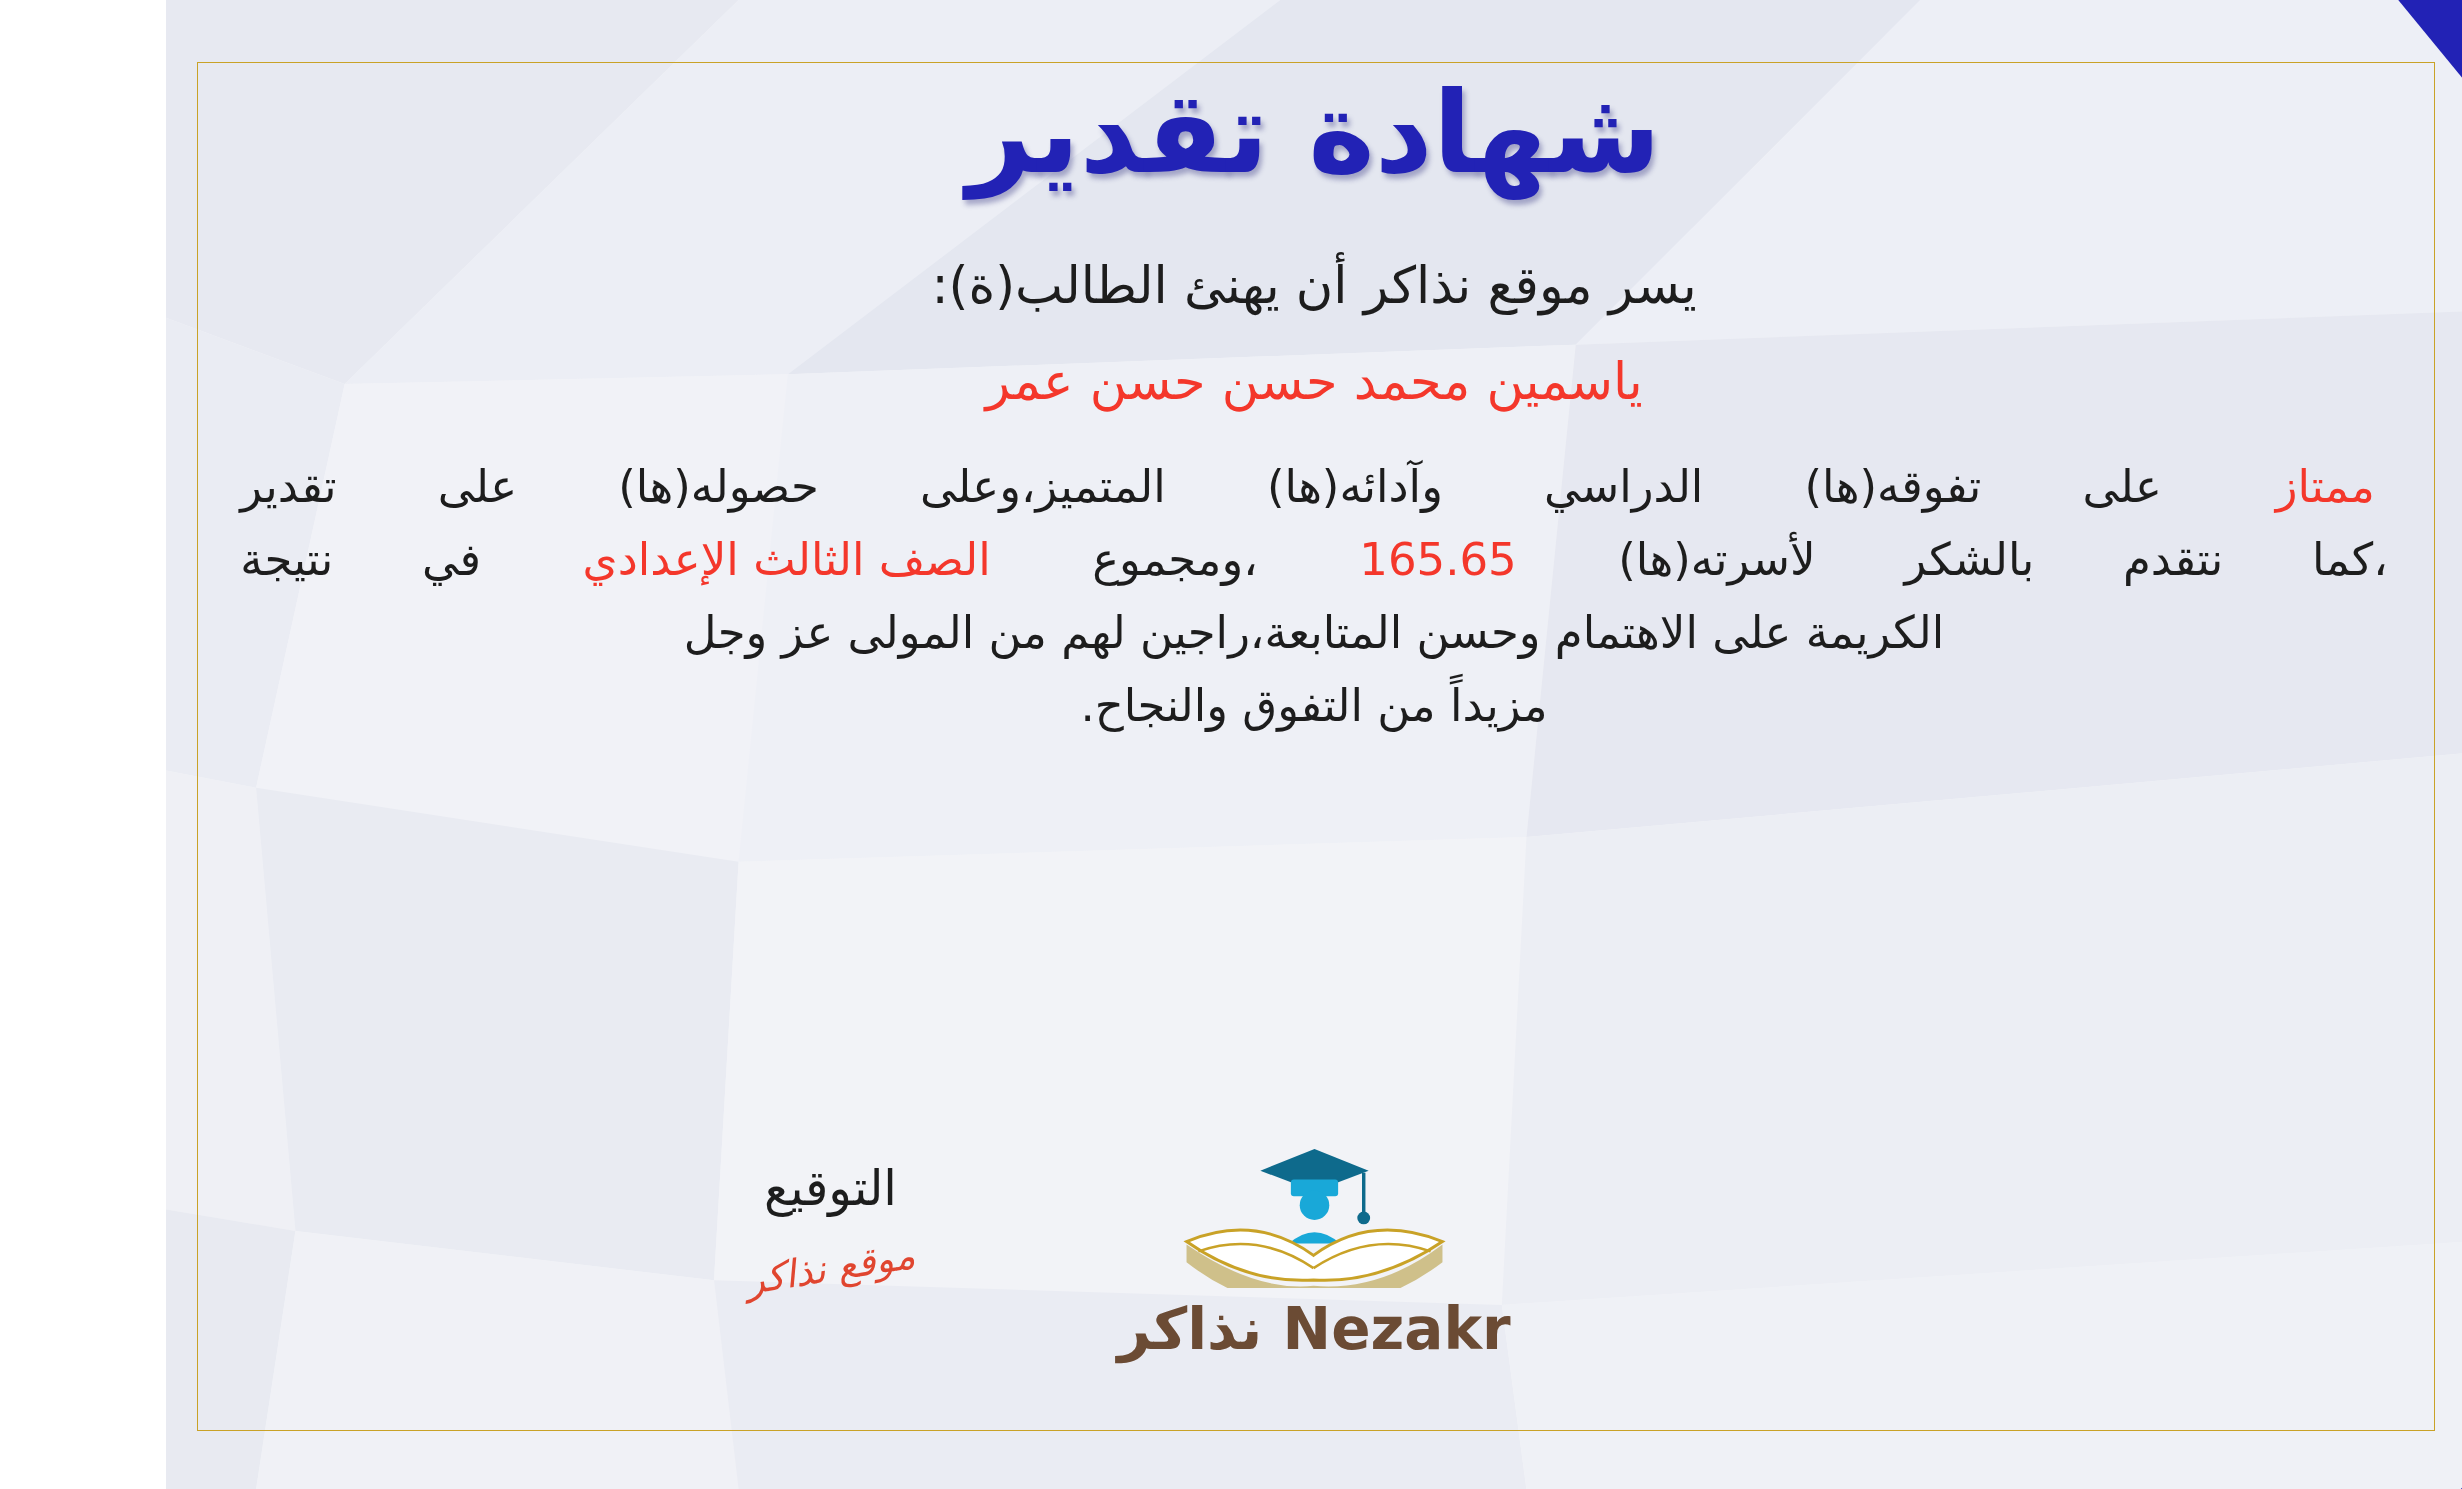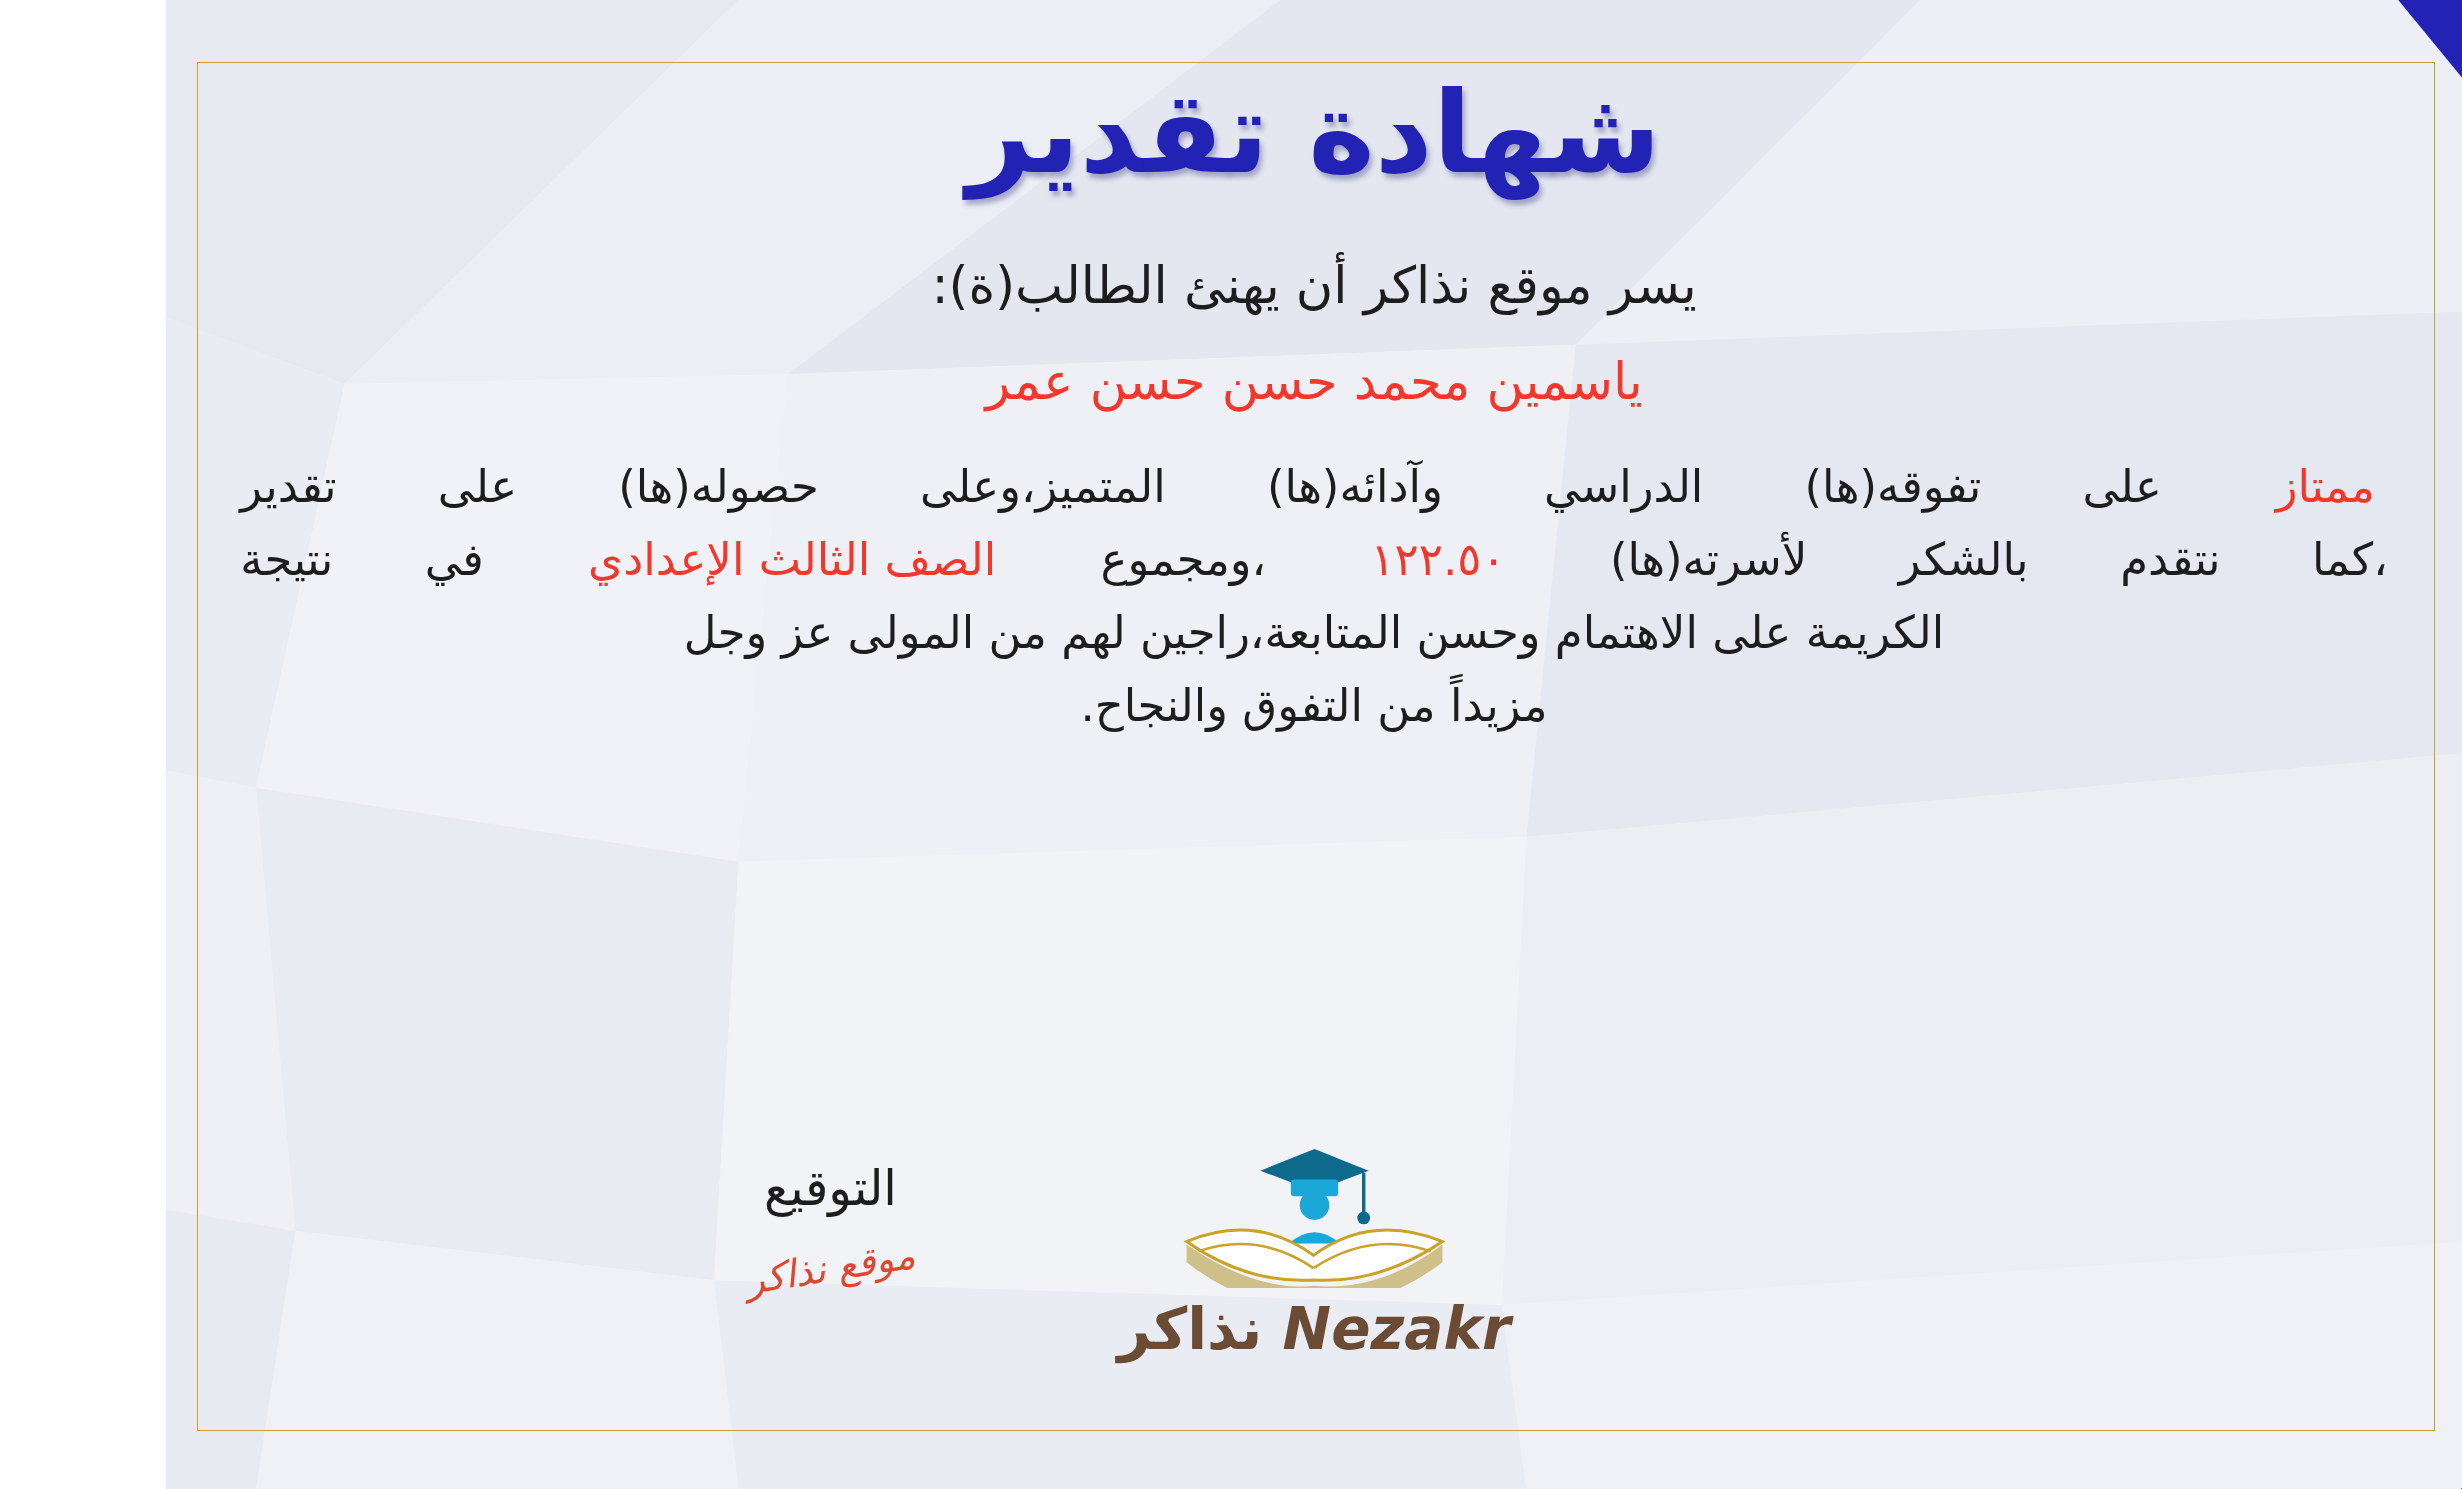--- a/index.html
+++ b/index.html
@@ -158,21 +158,21 @@
     text-align: center;
   }
   .logo-brand {
     margin-top: 4.9px;
     font-size: 58px;
     font-weight: bold;
     color: #6b4b34;
     font-family: "DejaVu Sans", "Liberation Sans", sans-serif;
     letter-spacing: 0px;
   }
-  .logo-brand .lat { color: #6b4b34; font-style: italic; }
+  .logo-brand .lat { color: #6b4b34; }
 </style>
 </head>
 <body>
 
 <div class="certificate">
 
   <svg class="bg-facets" viewBox="0 0 5337 3025" preserveAspectRatio="none">
     <rect x="0" y="0" width="5337" height="3025" fill="#f2f3f7"></rect>
     <polygon points="0,0 1500,0 700,780 0,520" fill="#e7e9f1"></polygon>
     <polygon points="1500,0 2600,0 1600,760 700,780" fill="#eceef5"></polygon>
@@ -234,21 +234,21 @@
 
       <div class="student-name">ياسمين محمد حسن حسن عمر</div>
 
       <div class="paragraph">
         <span class="justified">
           <span class="hl grade-word">ممتاز</span>
           <span>على تفوقه(ها) الدراسي وآدائه(ها) المتميز،وعلى حصوله(ها) على تقدير</span>
         </span>
         <span class="justified">
           <span>،كما نتقدم بالشكر لأسرته(ها)</span>
-          <span class="hl grade-word">١٢٢.٥٠</span>
+          <span class="hl grade-word">165.65</span>
           <span>،ومجموع</span>
           <span class="hl grade-word">الصف الثالث الإعدادي</span>
           <span>في نتيجة</span>
         </span>
         <span style="display:block">الكريمة على الاهتمام وحسن المتابعة،راجين لهم من المولى عز وجل</span>
         <span style="display:block">مزيداً من التفوق والنجاح.</span>
       </div>
 
     </div>
   </div>

